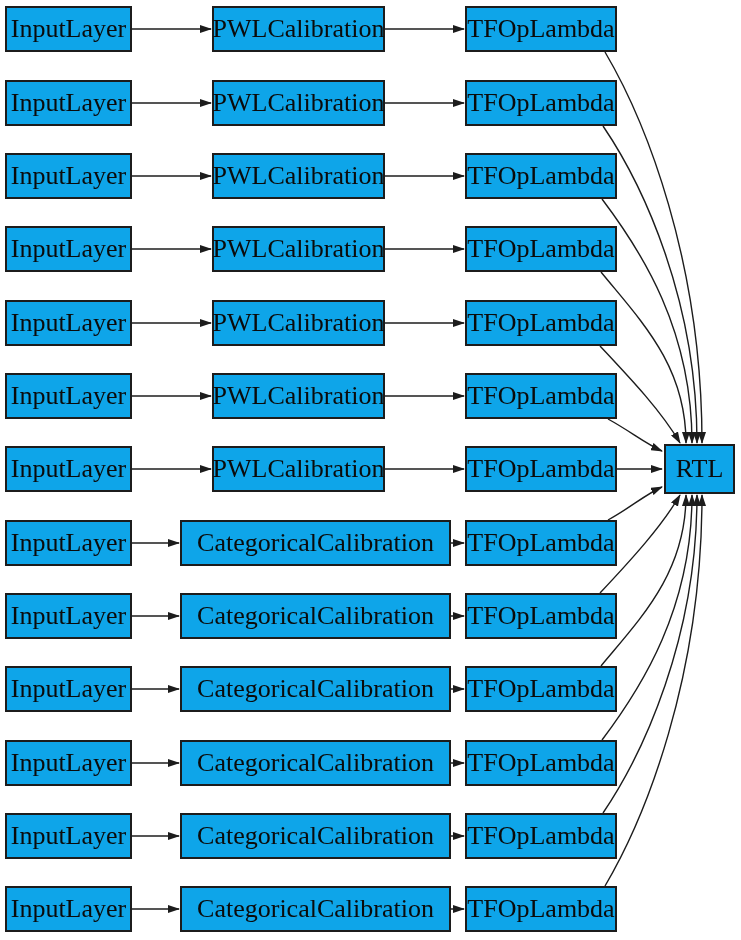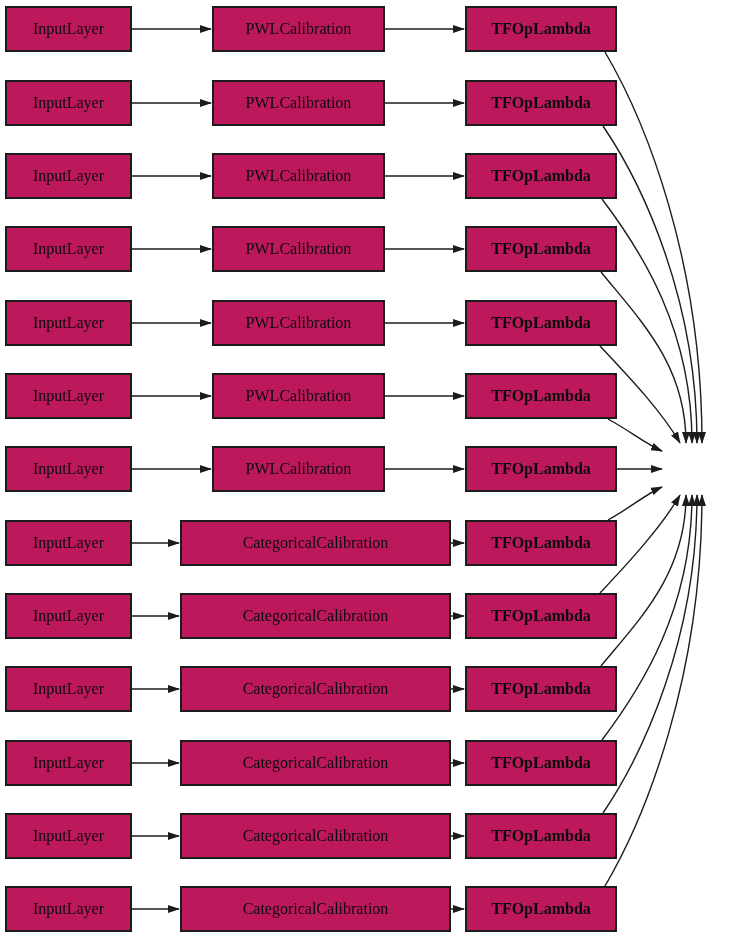--- a/index.html
+++ b/index.html
@@ -9,30 +9,30 @@
     background:#ffffff;
     font-family:"Liberation Serif", serif;
     overflow:hidden;
   }
   .edges{position:absolute;left:0;top:0;width:741px;height:940px;}
   .node{
     position:absolute;
     box-sizing:border-box;
     height:46px;
     border:2px solid #1c1c1c;
-    background:#be185d;
+    background:#0ea5e9;
     color:#0b0b0b;
     display:flex;align-items:center;justify-content:center;
-    font-size:16px;line-height:1;
+    font-size:26px;line-height:1;
     white-space:nowrap;
   }
   .in{left:5px;width:127px;}
   .pwl{left:212px;width:173px;text-align:right;}
   .cat{left:180px;width:271px;}
-  .lam{left:465px;width:152px;font-weight:bold;}
+  .lam{left:465px;width:152px;}
   .rtl{left:664px;top:444px;width:71px;height:50px;}
   .rt0{top:6px}.rt1{top:80px}.rt2{top:153px}.rt3{top:226px}.rt4{top:300px}
   .rt5{top:373px}.rt6{top:446px}.rt7{top:520px}.rt8{top:593px}.rt9{top:666px}
   .rt10{top:740px}.rt11{top:813px}.rt12{top:886px}
 </style>
 </head>
 <body>
 
 <div class="canvas">
 
@@ -131,14 +131,15 @@
   <div class="node lam rt10">TFOpLambda</div>
 
   <div class="node in rt11">InputLayer</div>
   <div class="node cat rt11">CategoricalCalibration</div>
   <div class="node lam rt11">TFOpLambda</div>
 
   <div class="node in rt12">InputLayer</div>
   <div class="node cat rt12">CategoricalCalibration</div>
   <div class="node lam rt12">TFOpLambda</div>
 
+  <div class="node rtl">RTL</div>
 
 </div>
 
 </body></html>

